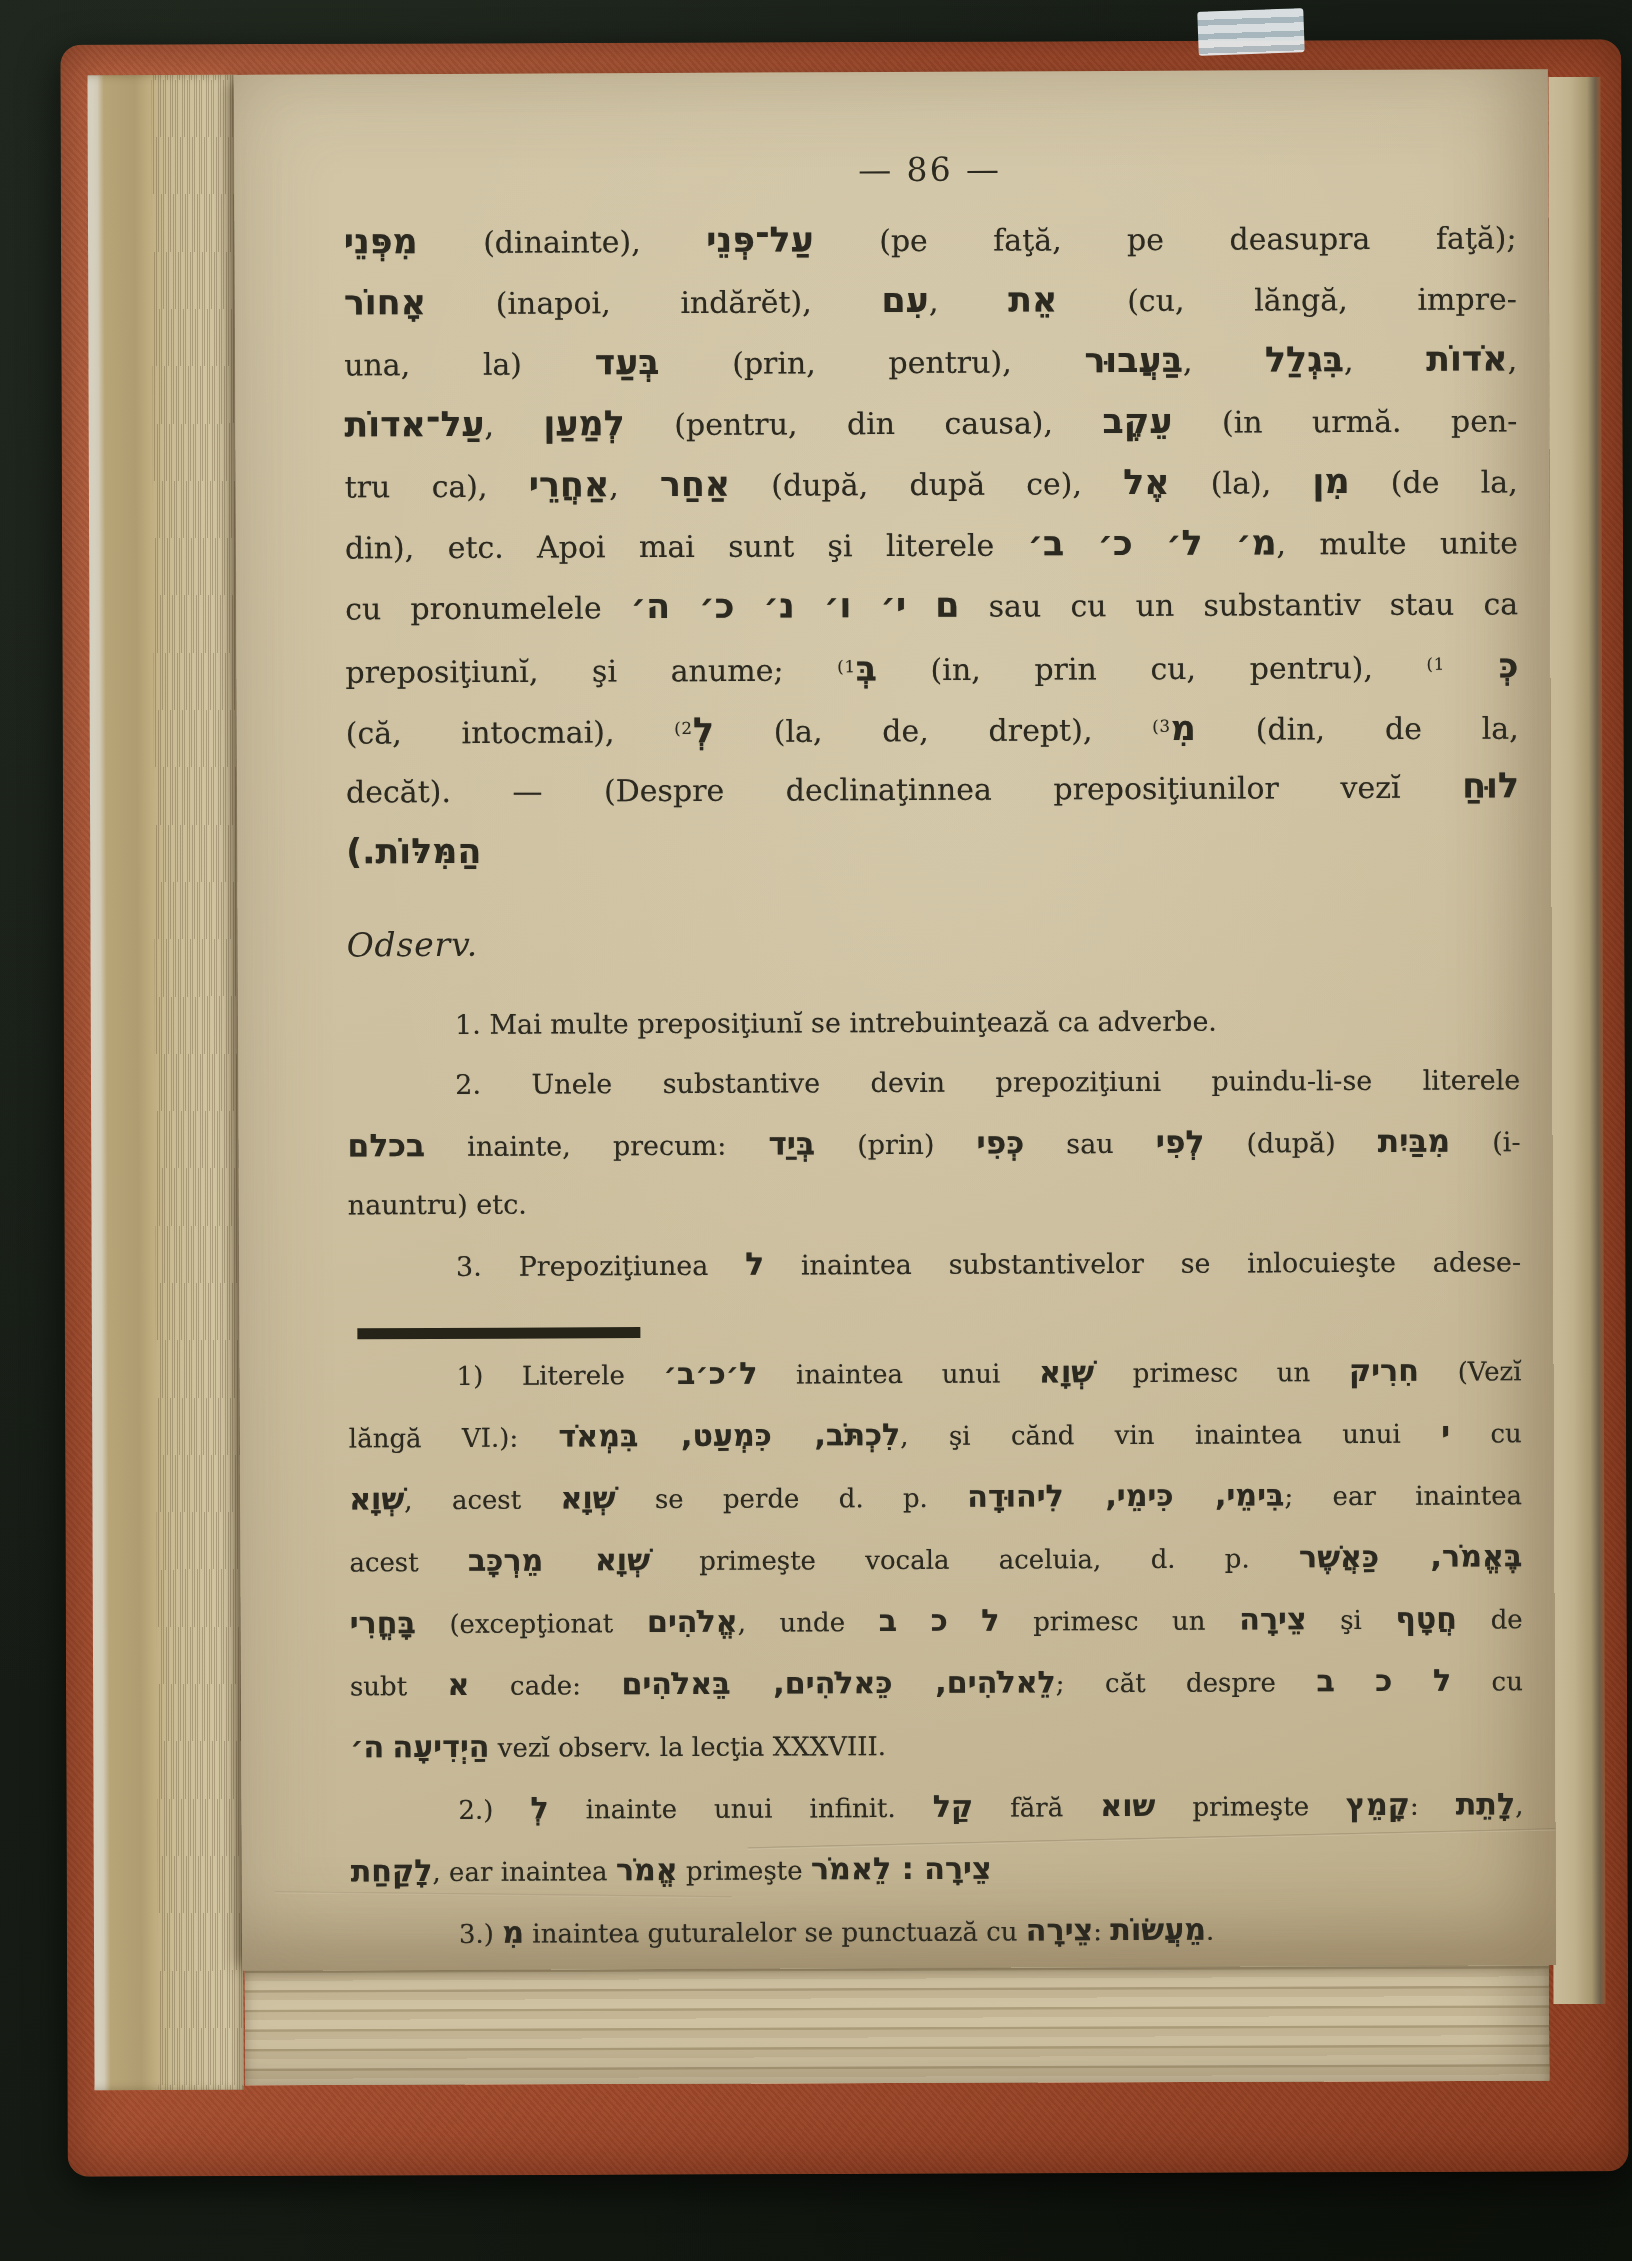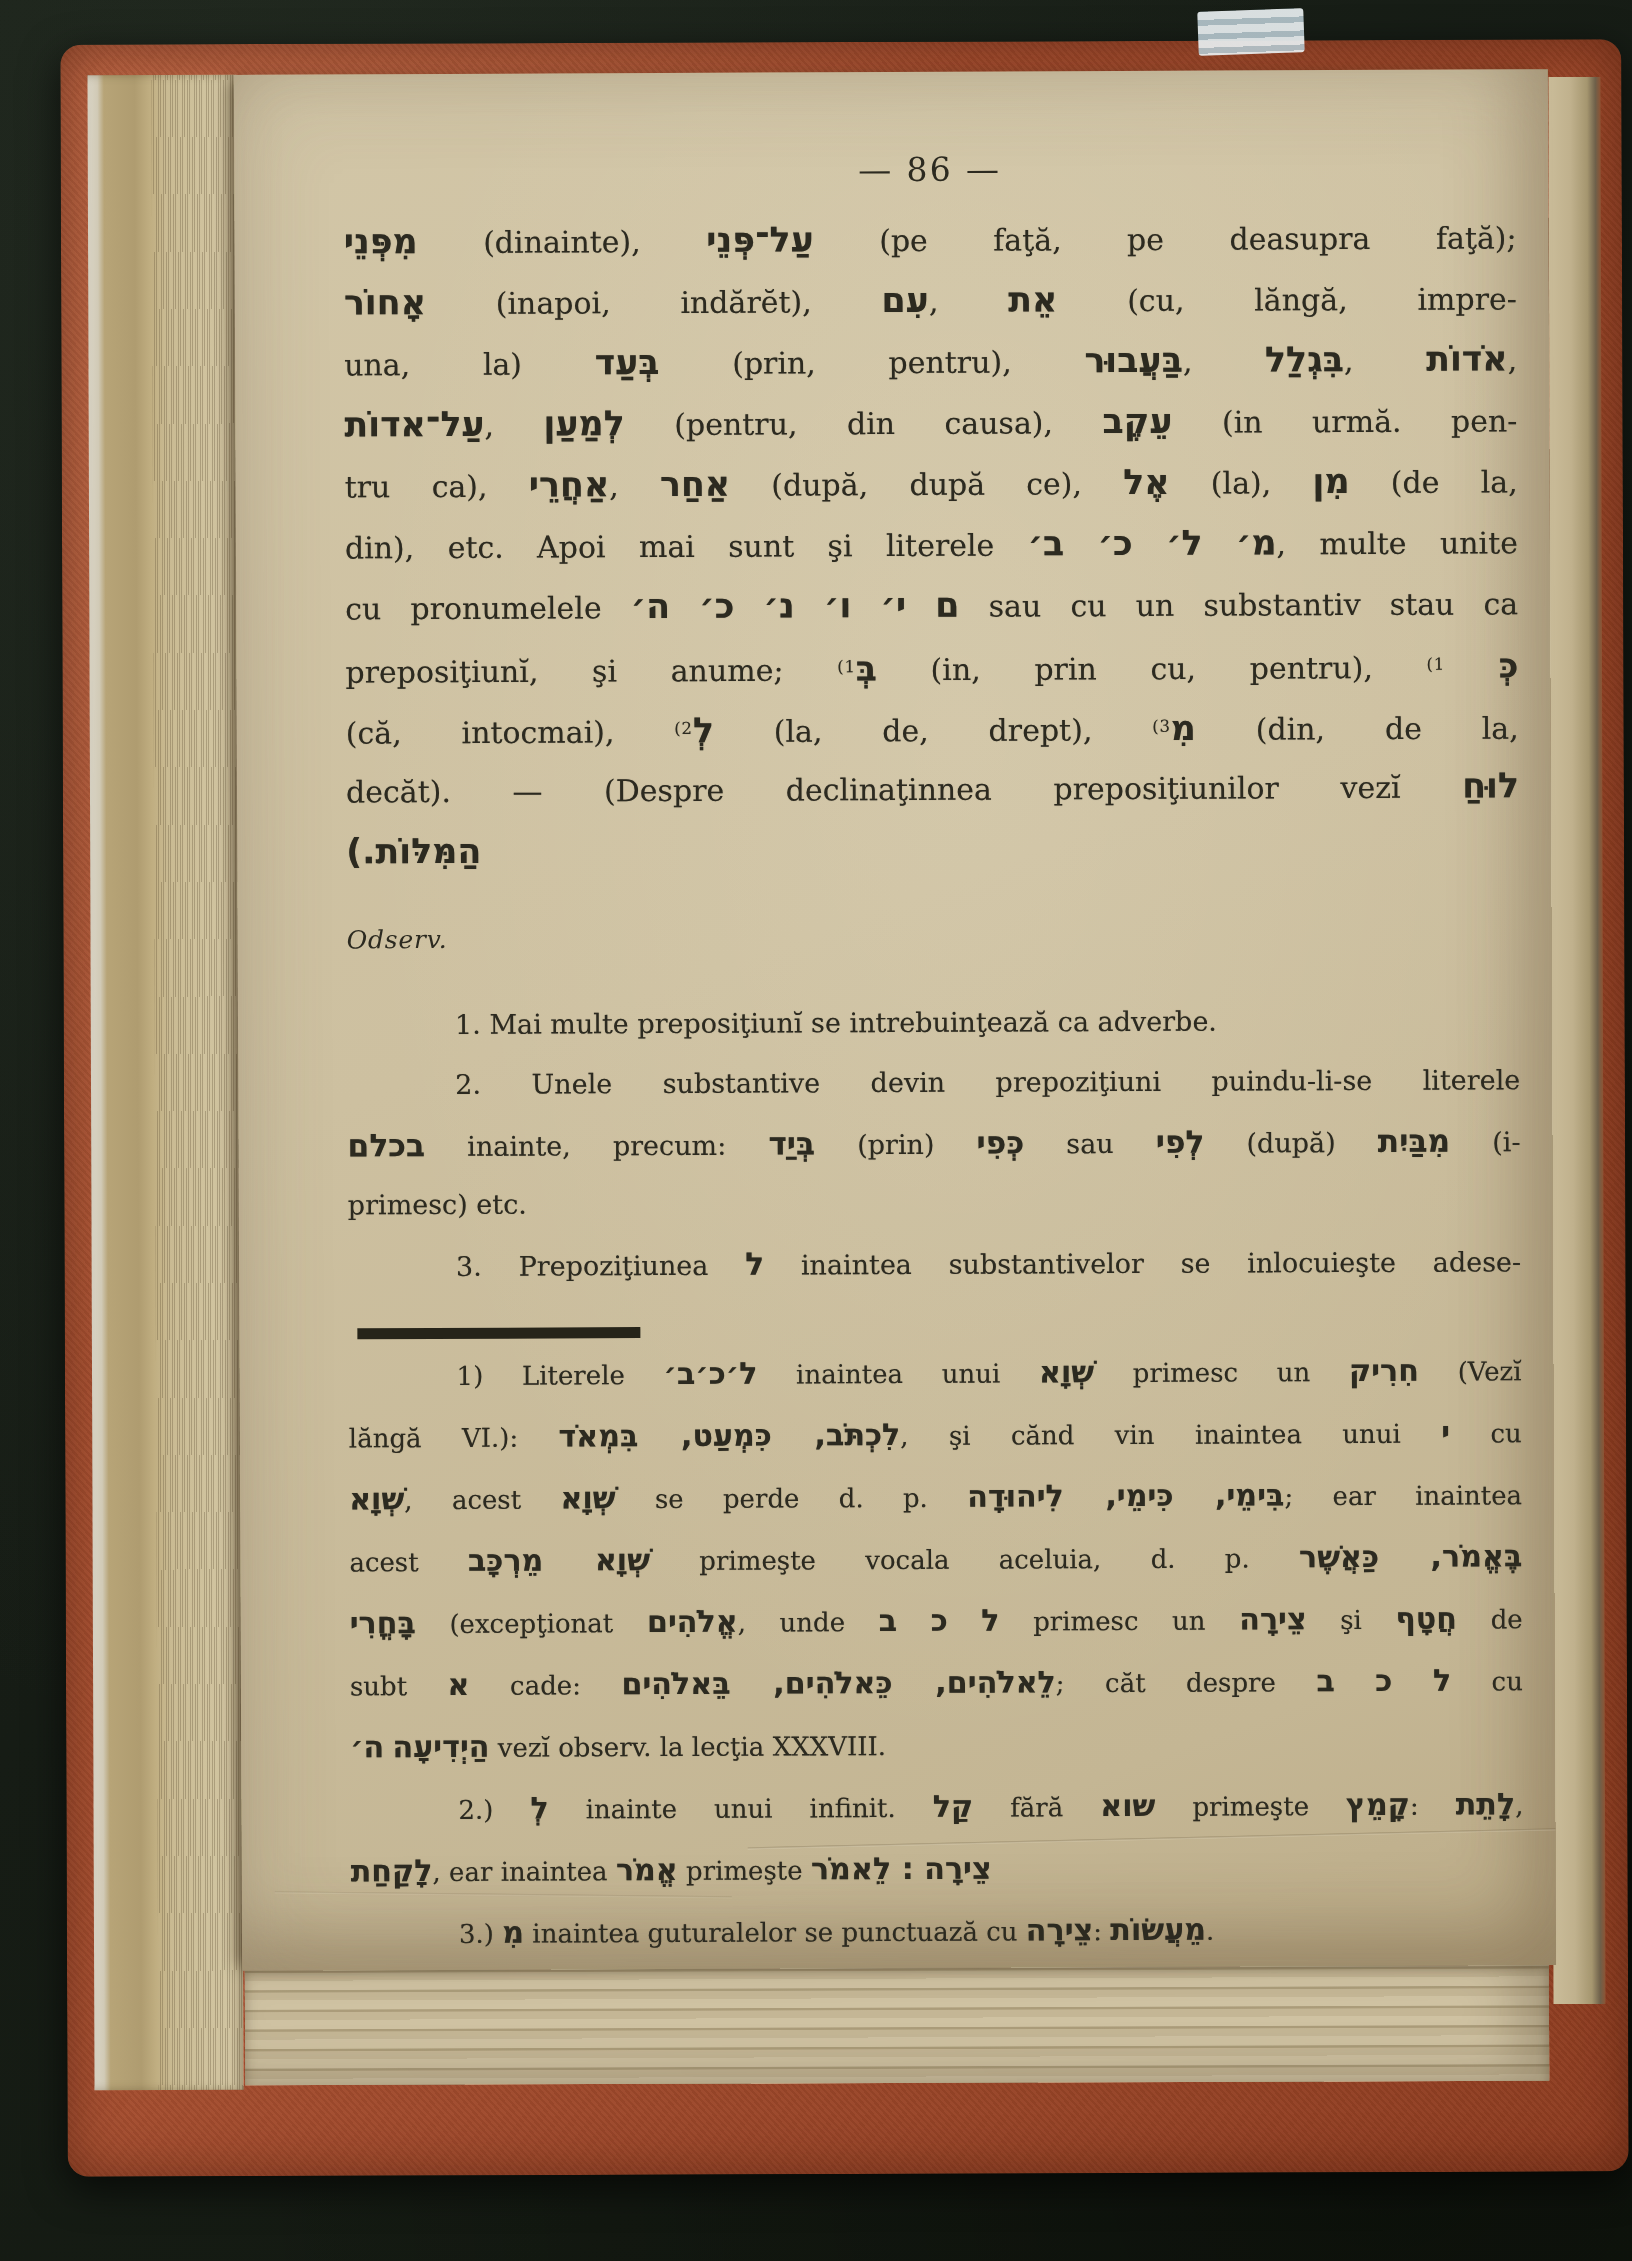--- a/index.html
+++ b/index.html
@@ -45,21 +45,21 @@
     transform:rotate(-.25deg);
     color:#2c2a20;}
   .crease{position:absolute;background:linear-gradient(180deg,rgba(100,85,55,.35),rgba(255,250,235,.25));height:2.4px;}
   .crease1{left:506px;top:1767px;width:808px;transform:rotate(-1.1deg);}
   .crease2{left:33px;top:1820px;width:457px;transform:rotate(.9deg);opacity:.6;}
 
   .pagenum{position:absolute;left:109px;top:78px;width:1173px;text-align:center;
     font-size:33px;letter-spacing:2.4px;}
   .main-par{position:absolute;left:109px;top:137px;width:1173px;font-size:30px;}
   .main-par .tline{height:61px;line-height:61px;}
-  .observ{position:absolute;left:109px;top:851px;font-size:25px;font-style:italic;letter-spacing:0.8px;}
+  .observ{position:absolute;left:109px;top:851px;font-size:33px;font-style:italic;letter-spacing:0.8px;}
   .items{position:absolute;left:109px;top:921px;width:1173px;font-size:27px;}
   .items .tline{height:60px;line-height:60px;}
   .rule{position:absolute;left:118px;top:1254px;width:283px;height:10.6px;background:#262419;}
   .fnotes{position:absolute;left:109px;top:1270px;width:1173px;font-size:26px;}
   .fnotes .tline{height:62px;line-height:62px;}
 
   .tline{white-space:normal;text-align:left;}
   .tline.just{text-align:justify;text-align-last:justify;}
   .tline.ind{padding-left:108px;}
   .seg-ro{font-family:"DejaVu Serif",serif;}
@@ -96,21 +96,21 @@
         <div class="tline just"><span class="seg-ro">decăt). — (Despre declinaţinnea preposiţiunilor vezĭ </span><span class="seg-he" dir="rtl">לוּחַ</span></div>
         <div class="tline"><span class="seg-he" dir="rtl">הַמִּלּוֹת.)</span></div>
       </div>
 
     <div class="observ">Odserv.</div>
 
     <div class="items">
         <div class="tline ind"><span class="seg-ro">1. Mai multe preposiţiunĭ se intrebuinţează ca adverbe.</span></div>
         <div class="tline just ind"><span class="seg-ro">2. Unele substantive devin prepoziţiuni puindu-li-se literele</span></div>
         <div class="tline just"><span class="seg-he" dir="rtl">בכלם</span><span class="seg-ro"> inainte, precum: </span><span class="seg-he" dir="rtl">בְּיַד</span><span class="seg-ro"> (prin) </span><span class="seg-he" dir="rtl">כְּפִי</span><span class="seg-ro"> sau </span><span class="seg-he" dir="rtl">לְפִי</span><span class="seg-ro"> (după) </span><span class="seg-he" dir="rtl">מִבַּיִת</span><span class="seg-ro"> (i-</span></div>
-        <div class="tline"><span class="seg-ro">primesc) etc.</span></div>
+        <div class="tline"><span class="seg-ro">nauntru) etc.</span></div>
         <div class="tline just ind"><span class="seg-ro">3. Prepoziţiunea </span><span class="seg-he" dir="rtl">ל</span><span class="seg-ro"> inaintea substantivelor se inlocuieşte adese-</span></div>
       </div>
 
     <div class="rule"></div>
 
     <div class="fnotes">
         <div class="tline just ind"><span class="seg-ro">1) Literele </span><span class="seg-he" dir="rtl">ב׳</span><span class="seg-he" dir="rtl">כ׳</span><span class="seg-he" dir="rtl">ל׳</span><span class="seg-ro"> inaintea unui </span><span class="seg-he" dir="rtl">שְׁוָא</span><span class="seg-ro"> primesc un </span><span class="seg-he" dir="rtl">חִרִיק</span><span class="seg-ro"> (Vezĭ</span></div>
         <div class="tline just"><span class="seg-ro">lăngă VI.): </span><span class="seg-he" dir="rtl">לִכְתֹּב, כִּמְעַט, בִּמְאֹד</span><span class="seg-ro">, şi cănd vin inaintea unui </span><span class="seg-he" dir="rtl">י</span><span class="seg-ro"> cu</span></div>
         <div class="tline just"><span class="seg-he" dir="rtl">שְׁוָא</span><span class="seg-ro">, acest </span><span class="seg-he" dir="rtl">שְׁוָא</span><span class="seg-ro"> se perde d. p. </span><span class="seg-he" dir="rtl">בִּימֵי, כִּימֵי, לִיהוּדָה</span><span class="seg-ro">; ear inaintea</span></div>
         <div class="tline just"><span class="seg-ro">acest </span><span class="seg-he" dir="rtl">שְׁוָא מֵרְכָּב</span><span class="seg-ro"> primeşte vocala aceluia, d. p. </span><span class="seg-he" dir="rtl">בֶּאֱמֹר, כַּאֲשֶׁר</span></div>

